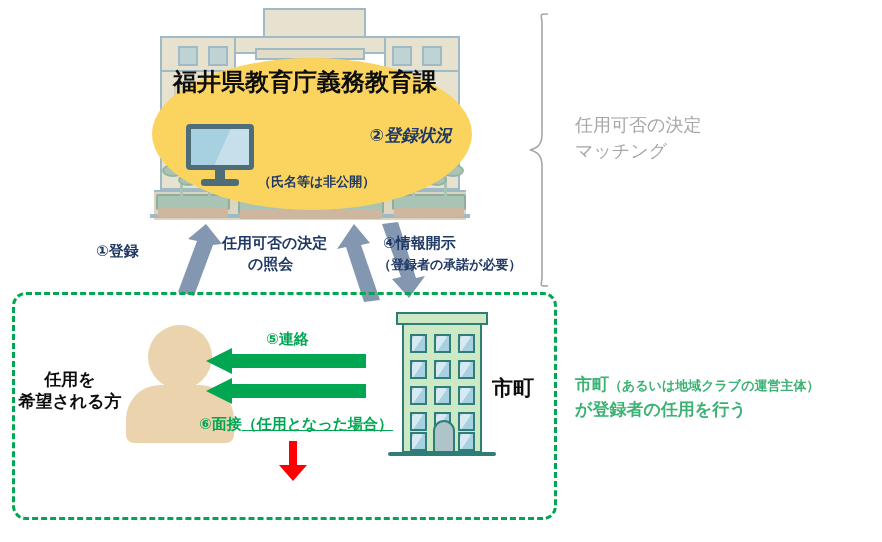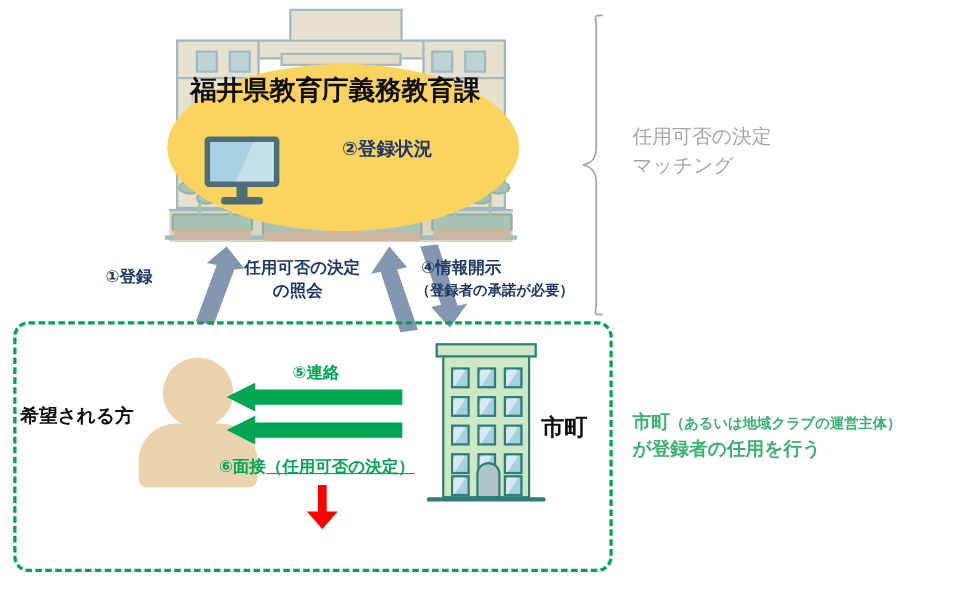--- a/index.html
+++ b/index.html
@@ -110,23 +110,24 @@
     left: 0; top: 66px; width: 610px; text-align: center;
     font-size: 24px; font-weight: bold; color: #0D0D0D; letter-spacing: 0px;
     font-family: "DejaVu Sans", "Liberation Sans", sans-serif;
   }
   #bank-subtitle {
     left: 0; top: 95px; width: 610px; text-align: center;
     font-size: 15px; font-weight: bold; color: #7B3F12;
     font-family: "DejaVu Sans", "Liberation Sans", sans-serif;
   }
   #publish-line1 {
-    left: 252px; top: 124px; width: 200px; text-align: center;
+    left: 252px; top: 124px; width: 200px; text-align: right;
     font-size: 17px; font-weight: bold; color: #1F3864;
     font-family: "DejaVu Sans", "Liberation Sans", sans-serif;
+    font-style: italic;
   }
   #publish-line2 {
     left: 268px; top: 149px; width: 160px; text-align: left;
     font-size: 17px; font-weight: bold; color: #1F3864;
     font-family: "DejaVu Sans", "Liberation Sans", sans-serif;
   }
   #publish-note {
     left: 258px; top: 173px; width: 200px; text-align: left;
     font-size: 13px; font-weight: bold; color: #1F3864;
     font-family: "DejaVu Sans", "Liberation Sans", sans-serif;
@@ -315,20 +316,21 @@
   <div id="monitor" class="abs">
     <div class="mon-screen">
         <div class="mon-glare"></div>
       </div>
     <div class="mon-neck"></div>
     <div class="mon-foot"></div>
   </div>
 
   <div id="pref-title" class="abs">福井県教育庁義務教育課</div>
   <div id="publish-line1" class="abs">②登録状況</div>
+  <div id="publish-note" class="abs">（氏名等は非公開）</div>
 
   <svg class="gray-arrow" style="left:150px; top:222px;" width="80" height="76" viewBox="0 0 80 76">
     <polygon points="56,2 72,22 63,23 44,74 28,70 47,19 38,17" fill="#8497B0"></polygon>
   </svg>
 
   <svg class="gray-arrow" style="left:336px; top:222px;" width="90" height="80" viewBox="0 0 90 80">
     <polygon points="18,2 34,21 25,23 44,78 28,80 10,25 1,27" fill="#8497B0"></polygon>
   </svg>
 
   <svg class="gray-arrow" style="left:336px; top:222px;" width="90" height="80" viewBox="0 0 90 80">
@@ -351,20 +353,21 @@
     <div>マッチング</div>
   </div>
 
   <div id="green-box" class="abs"></div>
 
   <div id="person" class="abs">
     <div class="person-head"></div>
     <div class="person-body"></div>
   </div>
   <div id="person-label" class="abs">
+    <div>任用を</div>
     <div>希望される方</div>
   </div>
 
   <div id="city-building" class="abs">
     <div class="ch-roof"></div>
     <div class="ch-body"></div>
 
     <div class="ch-win" style="left:14px; top:22px;"></div>
     <div class="ch-win" style="left:38px; top:22px;"></div>
     <div class="ch-win" style="left:62px; top:22px;"></div>
@@ -390,21 +393,21 @@
 
   <svg class="abs" style="left:206px; top:348px;" width="160" height="26" viewBox="0 0 160 26">
     <polygon points="0,13 26,0 26,6 160,6 160,20 26,20 26,26" fill="#00A651"></polygon>
   </svg>
   <svg class="abs" style="left:206px; top:378px;" width="160" height="26" viewBox="0 0 160 26">
     <polygon points="0,13 26,0 26,6 160,6 160,20 26,20 26,26" fill="#00A651"></polygon>
   </svg>
 
   <div class="green-label" style="left:266px; top:330px;">⑤連絡</div>
   <div class="green-label" style="left:199px; top:415px;">
-    <span>⑥面接</span><span class="underline-part">（任用可否の決定）</span>
+    <span>⑥面接</span><span class="underline-part">（任用となった場合）</span>
   </div>
 
   <svg class="abs" style="left:278px; top:441px;" width="30" height="40" viewBox="0 0 30 40">
     <polygon points="11,0 19,0 19,24 29,24 15,40 1,24 11,24" fill="#FF0000"></polygon>
   </svg>
 
 
   <div id="city-note" class="abs">
     <div><span>市町</span><span class="paren">（あるいは地域クラブの運営主体）</span></div>
     <div>が登録者の任用を行う</div>

